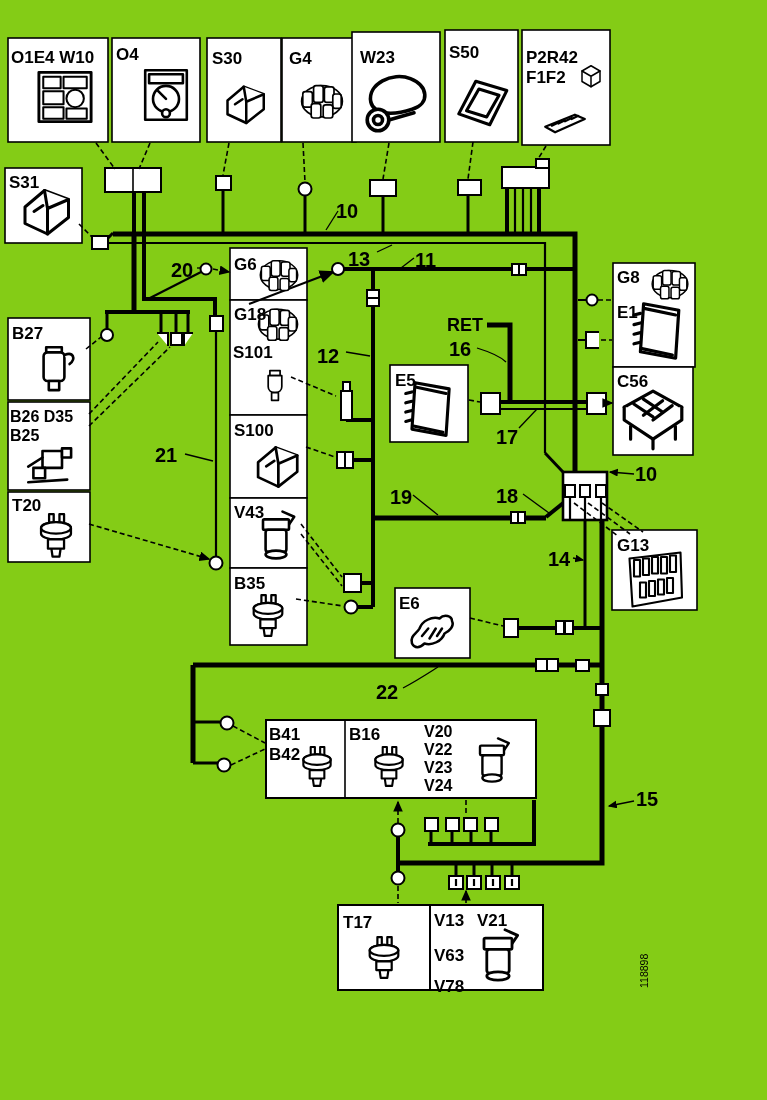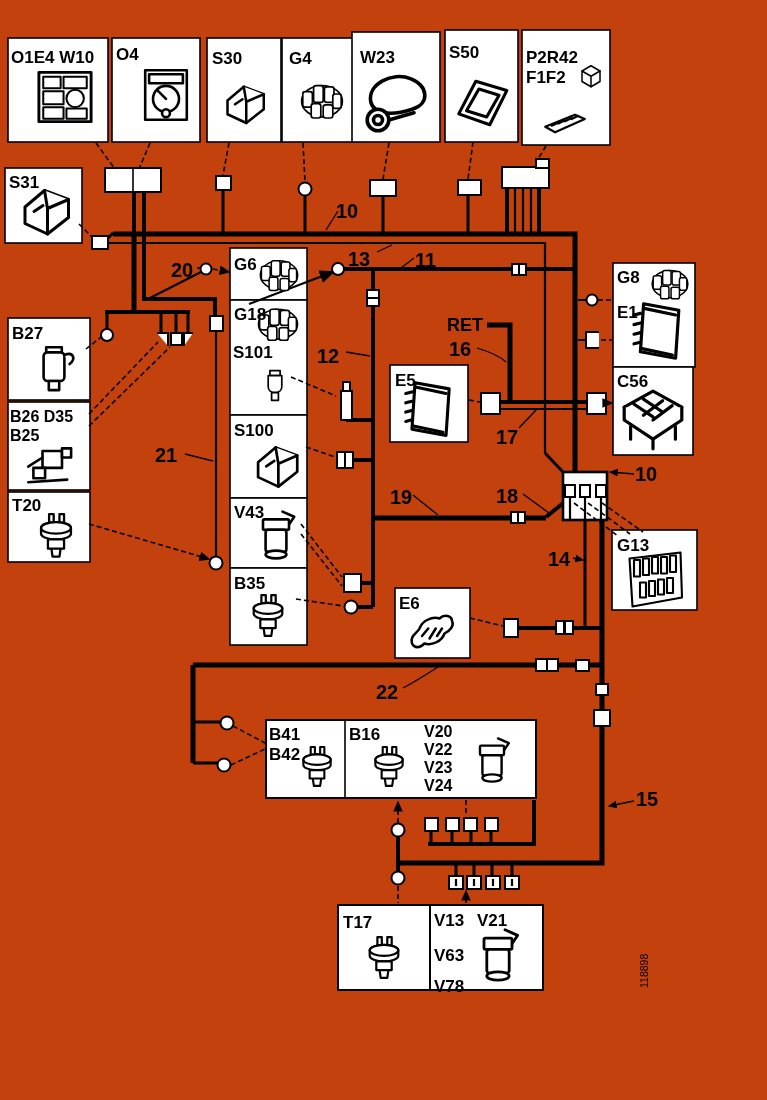--- a/index.html
+++ b/index.html
@@ -1,16 +1,16 @@
 <!DOCTYPE html>
 <html><head>
 <meta charset="utf-8">
 <style>
   html,body{margin:0;padding:0;background:#fff;}
-  #page{position:relative;width:767px;height:1100px;background:#c2410c;overflow:hidden;}
+  #page{position:relative;width:767px;height:1100px;background:#84cc16;overflow:hidden;}
   svg{position:absolute;left:0;top:0;}
   .frame{fill:#fff;stroke:#000;stroke-width:1.6;}
   .frame2{fill:#fff;stroke:#000;stroke-width:2;}
   .w5{stroke:#000;stroke-width:5;fill:none;}
   .w4{stroke:#000;stroke-width:4;fill:none;}
   .w3{stroke:#000;stroke-width:3;fill:none;}
   .w2{stroke:#000;stroke-width:2.2;fill:none;}
   .cn{fill:#fff;stroke:#000;stroke-width:2;}
   .cn3{fill:#fff;stroke:#000;stroke-width:2.6;}
   .dash{stroke:#000;stroke-width:1.6;fill:none;stroke-dasharray:5 3;}

